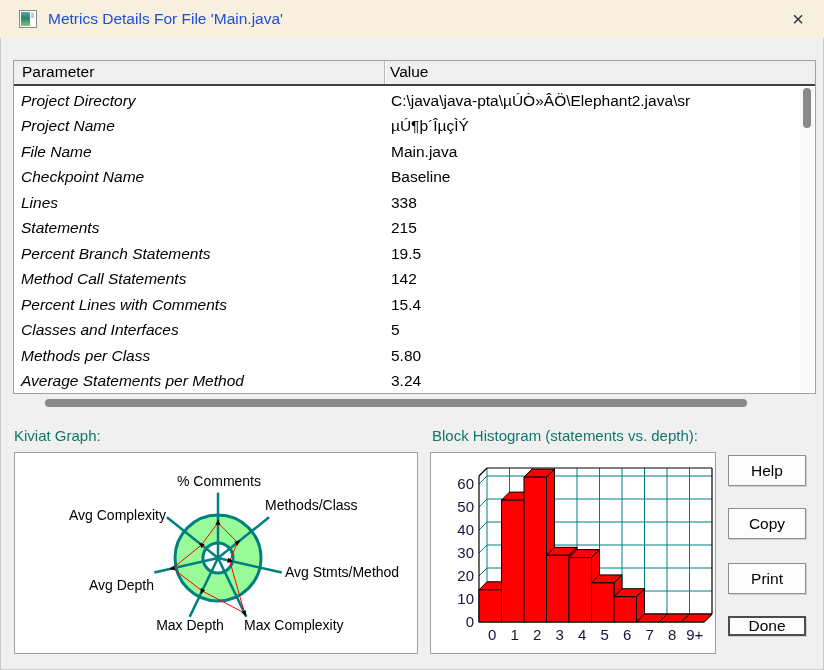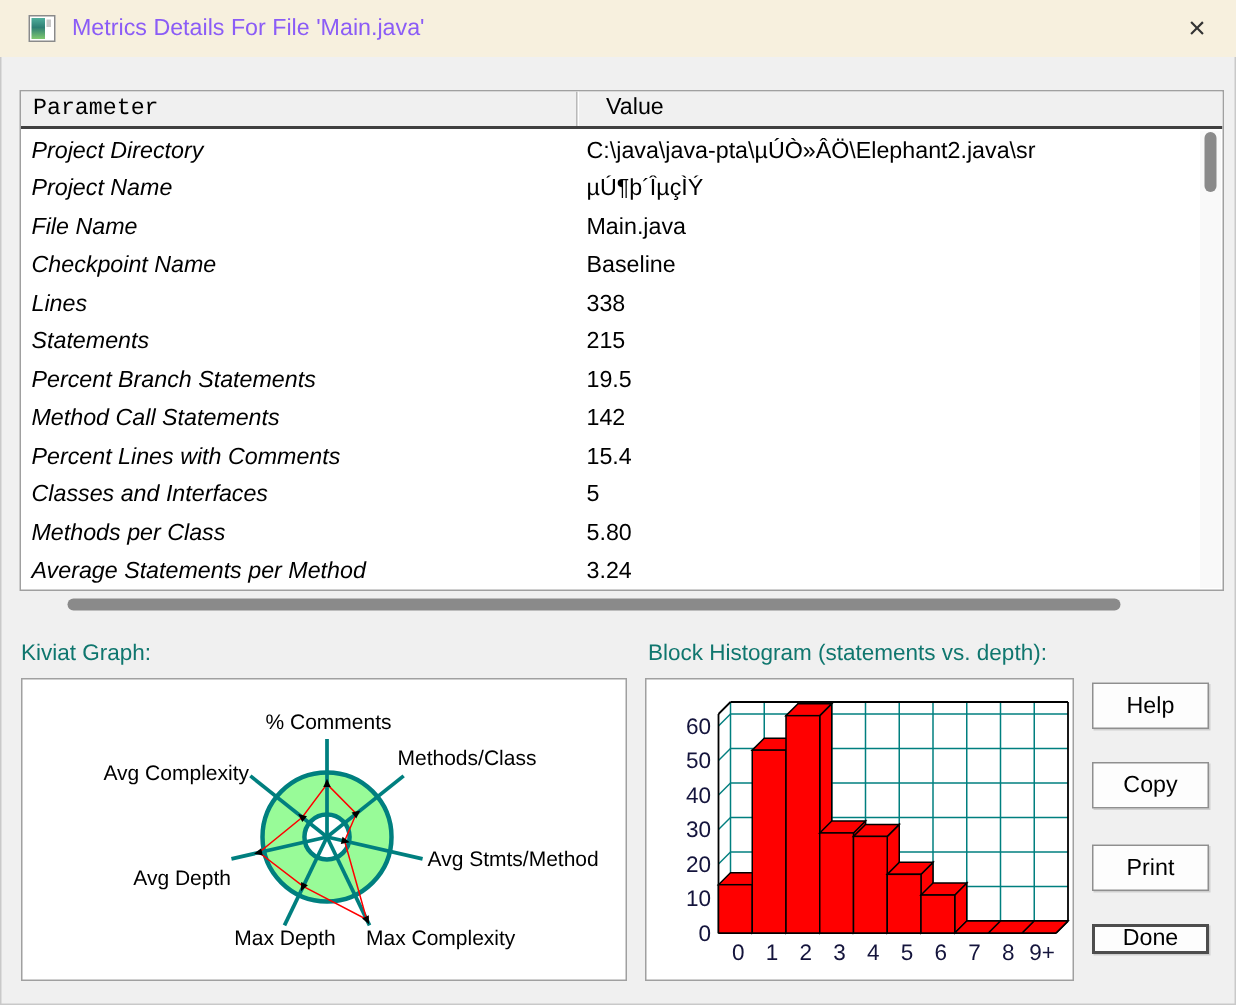--- a/index.html
+++ b/index.html
@@ -10,32 +10,32 @@
     overflow:hidden; box-shadow: inset 0 0 0 1px #c9c9c9;
   }
   
   .titlebar { position:absolute; left:0; top:0; width:824px; height:38px;
     background:#f7f0de; display:flex; align-items:center; padding-left:19px; }
   .app-icon { width:18px; height:18px; border:1px solid #8a8a8a; background:#fff;
     position:relative; flex:0 0 auto; }
   .app-icon .pane { position:absolute; left:1px; top:1px; width:9px; height:14px;
     background:linear-gradient(180deg,#4fae9c 0%,#2e7f74 45%,#7fc96e 100%); }
   .app-icon .bar { position:absolute; right:2px; top:2px; width:3px; height:5px; background:#c8c8c8; }
-  .title-text { margin-left:11px; font-size:15.5px; color:#8b5cf6; }
+  .title-text { margin-left:11px; font-size:15.5px; color:#1d4ed8; }
   .close-btn { position:absolute; right:13px; top:7px; width:26px; height:24px;
     display:flex; align-items:center; justify-content:center;
     font-size:20px; font-weight:400; color:#333; cursor:pointer; }
   
   .metrics-table { position:absolute; left:13px; top:60px; width:803px; height:334px;
     background:#fff; border:1px solid #a0a0a0; overflow:hidden; }
   .thead { position:relative; height:25px; background:#f0f0f0;
     border-bottom:2px solid #404040; font-size:15.5px; display:flex; }
-  .th-param { width:370px; padding:2px 0 0 8px;font-family:Liberation Mono, monospace; }
+  .th-param { width:370px; padding:2px 0 0 8px; }
   .th-divider { width:0; border-left:1px solid #b9b9b9; border-right:1px solid #fff; }
-  .th-value { padding:2px 0 0 18px; }
+  .th-value { padding:2px 0 0 4px; }
   .tbody { position:absolute; left:0; top:27px; right:16px; bottom:0; overflow:hidden; }
   .trow { display:flex; height:25.5px; align-items:center; font-size:15.5px; white-space:nowrap; }
   .td-param { width:370px; padding-left:7px; overflow:hidden;font-style:italic; }
   .td-value { flex:1; padding-left:7px; overflow:hidden; }
   .vscroll { position:absolute; top:26px; right:1px; width:14px; bottom:1px; background:#f9f9f9; }
   .vscroll-thumb { position:absolute; top:1px; left:3px; width:8px; height:40px;
     background:#8a8a8a; border-radius:4px; }
   .hscroll-thumb { position:absolute; left:45px; top:399px; width:702px; height:8px;
     background:#8a8a8a; border-radius:4px; }
   

